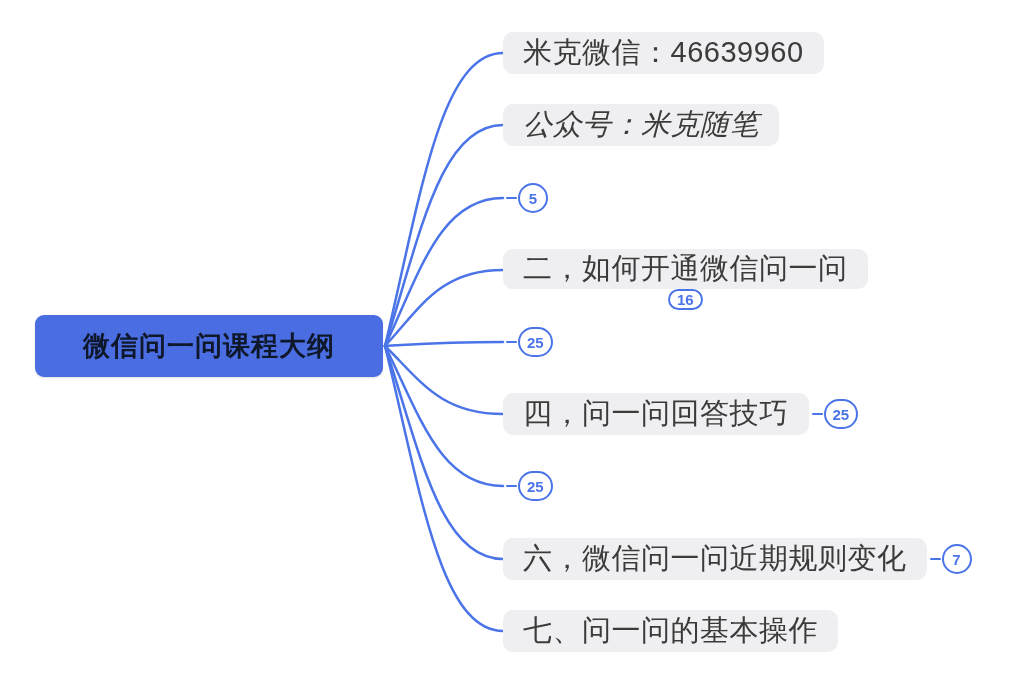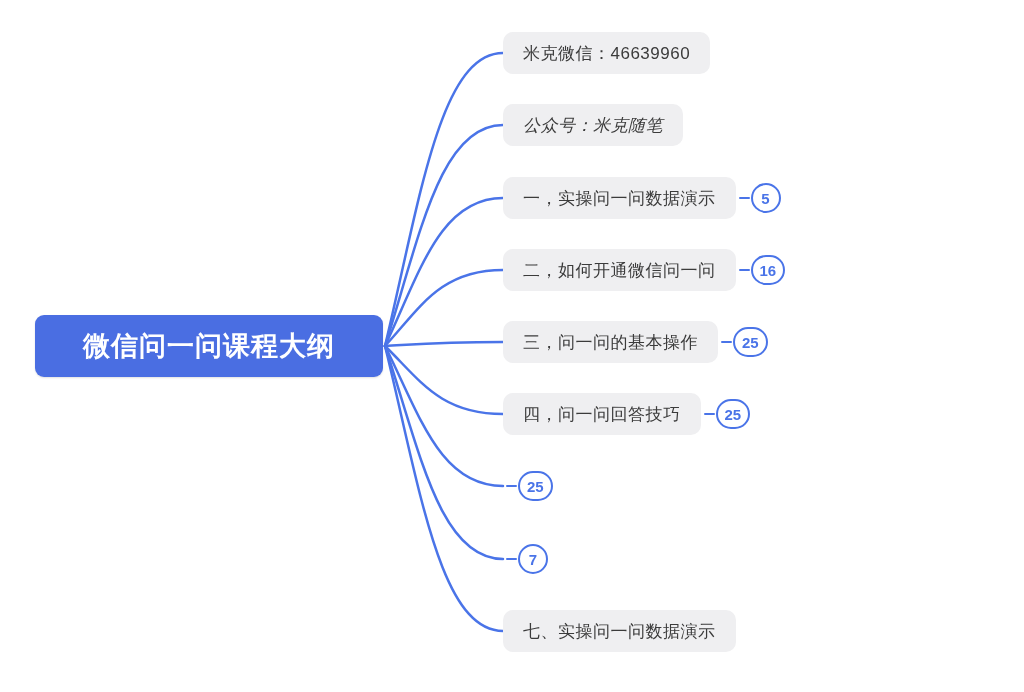--- a/index.html
+++ b/index.html
@@ -15,21 +15,21 @@
     position: absolute;
     left: 0; top: 0;
     width: 1024px; height: 692px;
     pointer-events: none;
   }
   .root-node {
     position: absolute;
     left: 35px; top: 315px;
     width: 348px; height: 62px;
     background: var(--accent, #4a6ee2);
-    color: #ffffff;
+    color: #0f172a;
     border-radius: 9px;
     display: flex;
     align-items: center;
     justify-content: center;
     font-size: 27px;
     font-weight: 600;
     letter-spacing: 1px;
     box-shadow: 0 1px 2px rgba(0,0,0,0.12);
     cursor: pointer;
   }
@@ -43,21 +43,21 @@
     height: 42px;
     background: var(--box-bg, #efeff1);
     border-radius: 10px;
     display: flex;
     align-items: center;
     padding: 0 20px;
     white-space: nowrap;
     cursor: pointer;
   }
   .box .label {
-    font-size: 17px;
+    font-size: 29px;
     color: var(--box-text, #3b3b3b);
     letter-spacing: 0.5px;
   }
   .dash {
     width: 11px;
     height: 2.5px;
     background: var(--line, #4a74e8);
     margin: 0 1px 0 3px;
     border-radius: 2px;
   }
@@ -103,56 +103,53 @@
       </div>
 
     </div>
       <div class="row" style="left: 503px; top: 104px; font-style: italic;">
       <div class="box">
         <span class="label">公众号：米克随笔</span>
       </div>
 
     </div>
       <div class="row" style="left: 503px; top: 177px;">
-      <div class="box">
-        <span class="label">一，实操问一问数据演示</span>
-      </div>
       <div class="dash"></div>
       <div class="badge">5</div>
     </div>
-      <div class="row" style="left: 503px; top: 249px;">
+      <div class="row" style="left: 503px; top: 249px; flex-direction: column;">
       <div class="box">
         <span class="label">二，如何开通微信问一问</span>
       </div>
       <div class="dash"></div>
       <div class="badge">16</div>
     </div>
       <div class="row" style="left: 503px; top: 321px;">
-      <div class="box">
-        <span class="label">三，问一问的基本操作</span>
-      </div>
       <div class="dash"></div>
       <div class="badge">25</div>
     </div>
       <div class="row" style="left: 503px; top: 393px;">
       <div class="box">
         <span class="label">四，问一问回答技巧</span>
       </div>
       <div class="dash"></div>
       <div class="badge">25</div>
     </div>
       <div class="row" style="left: 503px; top: 465px;">
       <div class="dash"></div>
       <div class="badge">25</div>
     </div>
       <div class="row" style="left: 503px; top: 538px;">
+      <div class="box">
+        <span class="label">六，微信问一问近期规则变化</span>
+      </div>
       <div class="dash"></div>
       <div class="badge">7</div>
     </div>
       <div class="row" style="left: 503px; top: 610px;">
       <div class="box">
-        <span class="label">七、实操问一问数据演示</span>
+        <span class="label">七、问一问的基本操作</span>
       </div>
 
     </div>
     </div>
 
 </div>
 
 </body></html>

